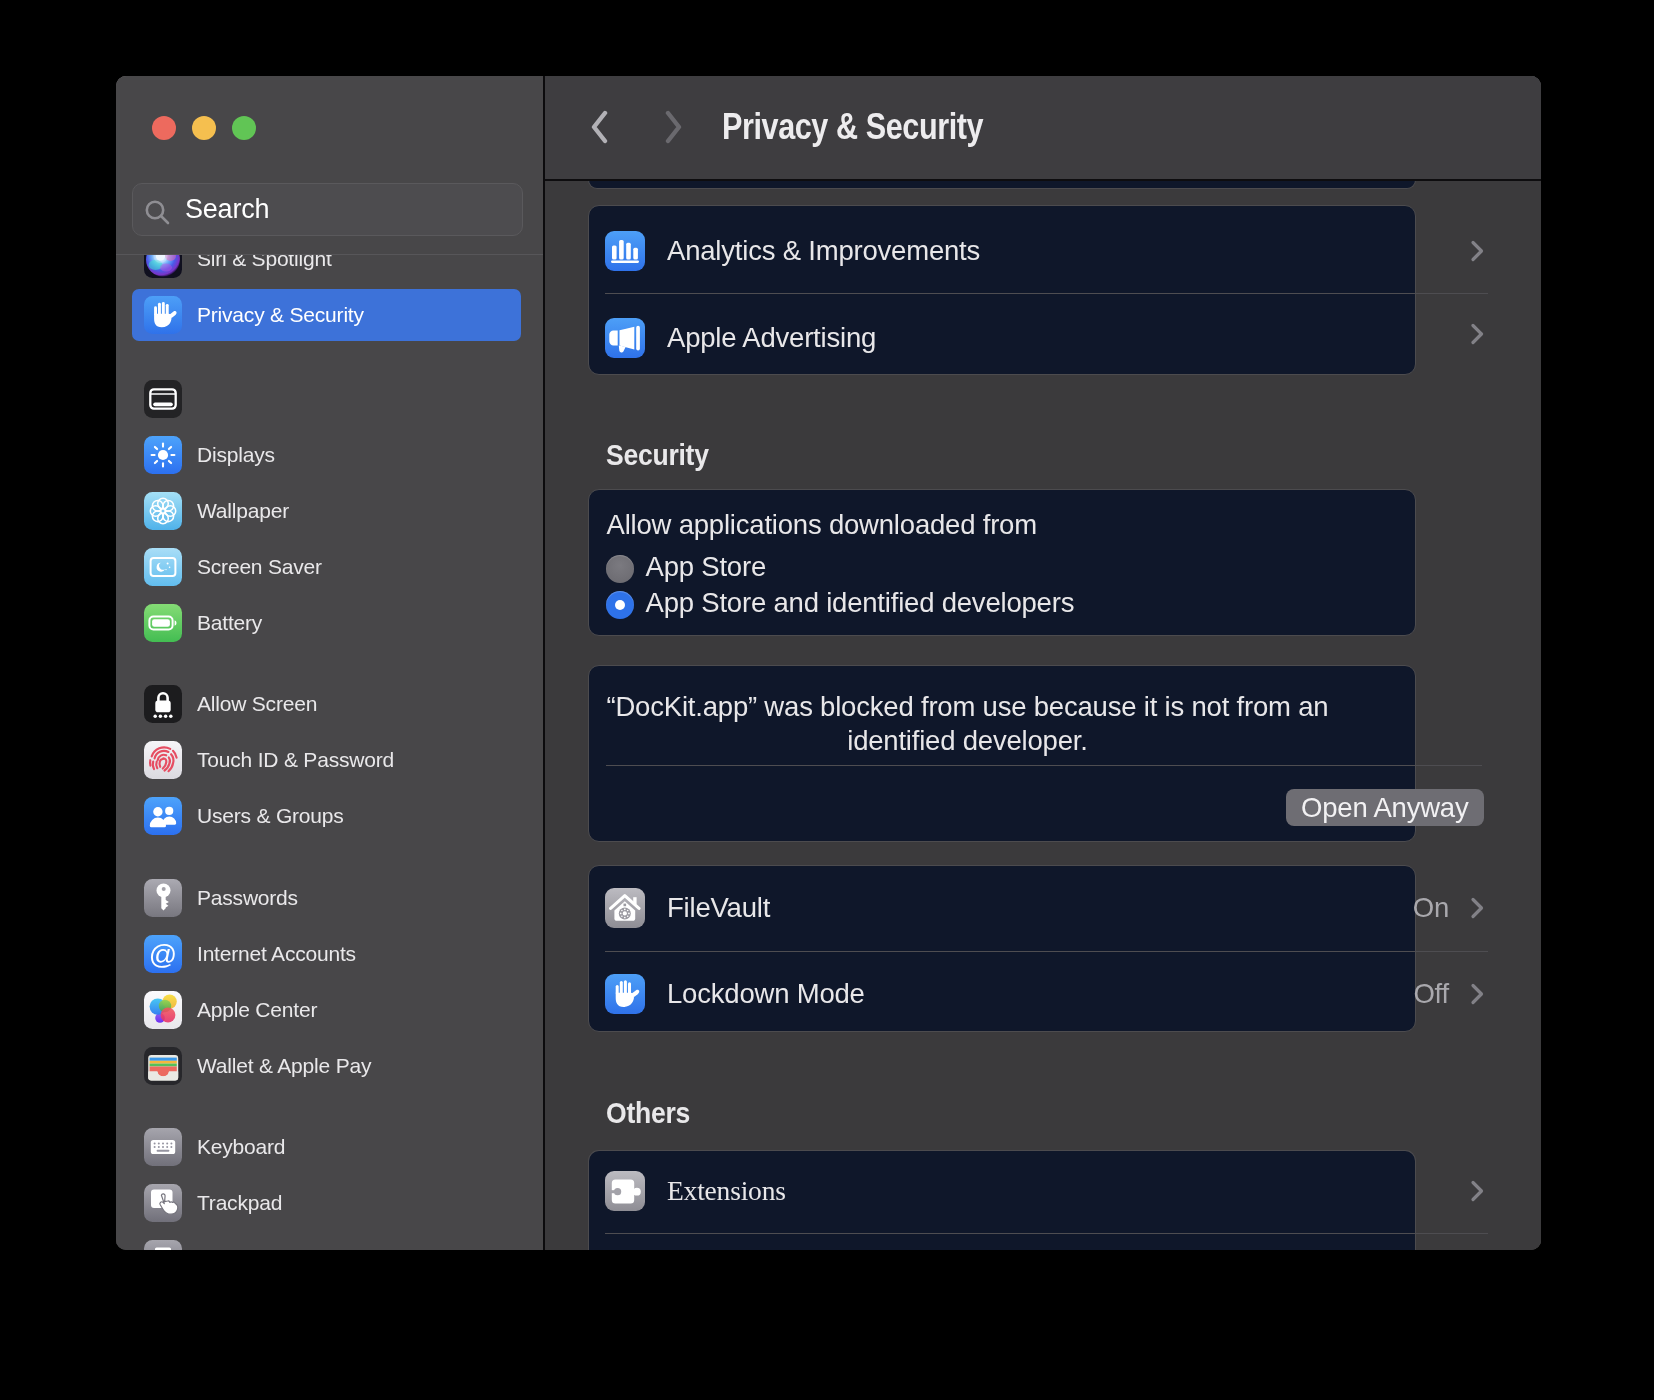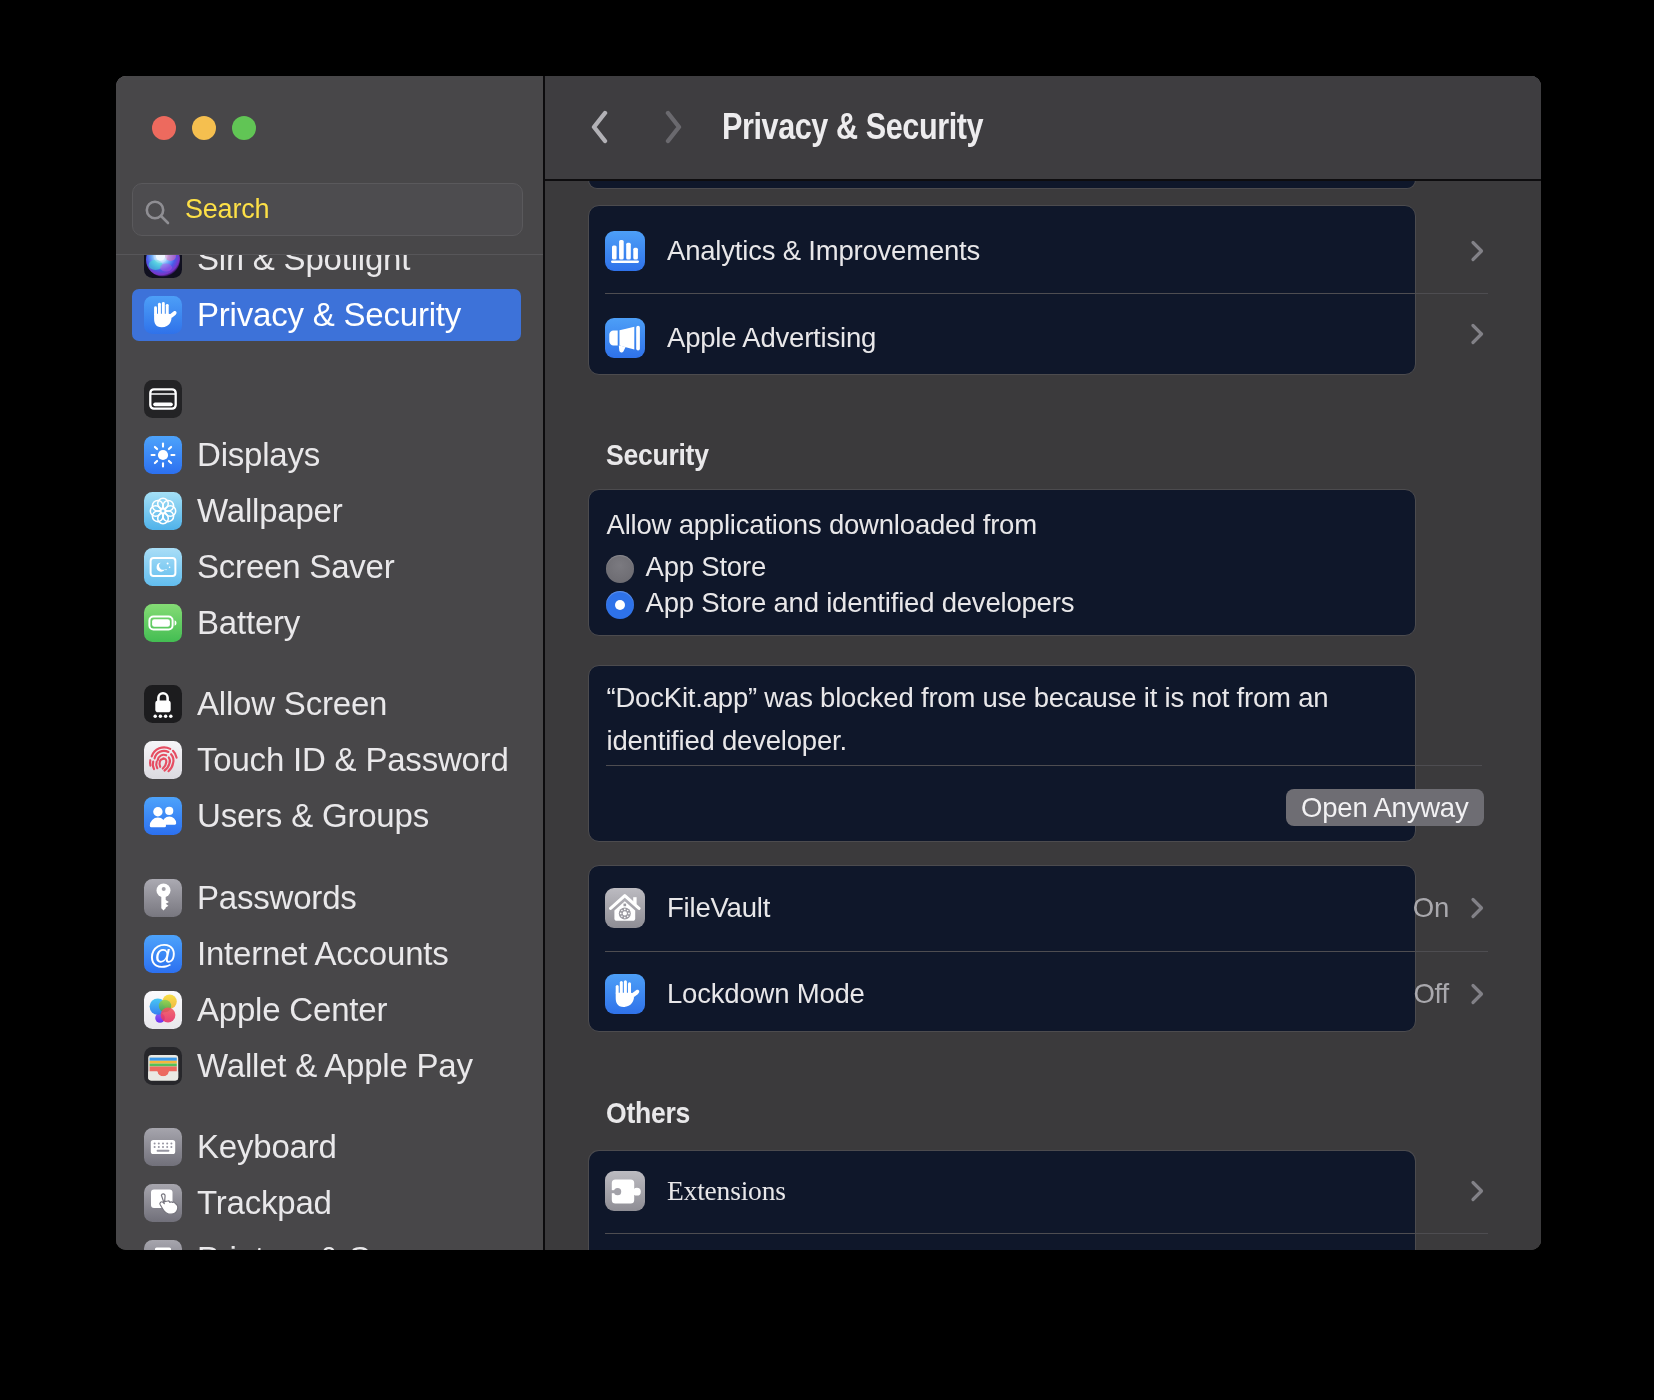--- a/index.html
+++ b/index.html
@@ -13,28 +13,28 @@
   .content{position:absolute;left:429px;top:0;width:996px;height:1174px;background:#3b3a3c;}
   .toolbar{position:absolute;left:0;top:0;width:996px;height:104px;background:#3e3d40;}
   .sepline{position:absolute;left:0;top:103px;width:996px;height:1.5px;background:#0e0d0f;}
 
   
   .tl{position:absolute;top:40px;width:24px;height:24px;border-radius:50%;}
 
   
   .search{position:absolute;left:16px;top:107px;width:389px;height:51px;border-radius:10px;
           background:#4d4c4f;border:1px solid #5a595c;}
-  .search .ph{position:absolute;left:52px;top:0;height:51px;line-height:51px;font-size:27px;color:#fde047;letter-spacing:-0.2px;}
+  .search .ph{position:absolute;left:52px;top:0;height:51px;line-height:51px;font-size:27px;color:#ffffff;letter-spacing:-0.2px;}
 
   .hairline{position:absolute;left:0;top:178px;width:427px;height:1px;background:#575659;}
 
   
   .row{position:absolute;left:16px;width:389px;height:52px;}
   .row .ico{position:absolute;left:12px;top:7px;}
-  .row .lbl{position:absolute;left:65px;top:0;height:52px;line-height:52px;font-size:33px;color:#e9e8ea;letter-spacing:-0.2px;}
+  .row .lbl{position:absolute;left:65px;top:0;height:52px;line-height:52px;font-size:21px;color:#e9e8ea;letter-spacing:-0.2px;}
   .sel{background:#3d72d9;border-radius:7px;}
   .ico{width:38px;height:38px;border-radius:8.5px;position:absolute;overflow:hidden;}
   .ico svg{position:absolute;left:0;top:0;}
 
   
   .card{position:absolute;left:43px;width:828px;background:#0f172a;
         border:1px solid #4c4b4e;border-radius:11px;box-sizing:border-box;}
   .cico{position:absolute;width:40px;height:40px;border-radius:9px;overflow:hidden;}
   .cico svg{position:absolute;left:0;top:0;}
   .ctext{position:absolute;font-size:27.5px;color:#e8e7e9;letter-spacing:-0.2px;}
@@ -375,21 +375,21 @@
       <div class="card" style="top:413px;height:147px;">
         <div class="ctext" style="left:17.5px;top:19.7px;line-height:30px;">Allow applications downloaded from</div>
         <div style="position:absolute;left:16.5px;top:65px;width:28px;height:28px;border-radius:50%;background:radial-gradient(circle at 50% 38%,#7b7a80,#69686e);box-shadow:inset 0 1px 1px rgba(255,255,255,.18);"></div>
         <div class="ctext" style="left:56.5px;top:62px;line-height:30px;">App Store</div>
         <div style="position:absolute;left:16.5px;top:101.4px;width:28px;height:28px;border-radius:50%;background:#2e72e9;box-shadow:inset 0 1px 1px rgba(255,255,255,.25);"></div>
         <div style="position:absolute;left:25.5px;top:110.4px;width:10px;height:10px;border-radius:50%;background:#fff;"></div>
         <div class="ctext" style="left:56.5px;top:98.4px;line-height:30px;">App Store and identified developers</div>
       </div>
 
       <div class="card" style="top:588.5px;height:177.5px;">
-        <div class="ctext" style="left:17.5px;top:10px;line-height:43px;">“DocKit.app” was blocked from use because it is not from an<br>identified developer.</div>
+        <div class="ctext" style="left:17.5px;top:24px;line-height:34px;text-align:center;">“DocKit.app” was blocked from use because it is not from an<br>identified developer.</div>
         <div class="divline" style="left:17px;top:99px;width:876px;"></div>
         <div style="position:absolute;left:696.5px;top:123px;width:198.5px;height:37.5px;border-radius:8px;background:#6e6d73;">
           <div style="position:absolute;left:0;top:3.5px;width:100%;text-align:center;font-size:27.5px;color:#f2f1f3;letter-spacing:-0.2px;">Open Anyway</div>
         </div>
       </div>
 
       <div class="card" style="top:788.5px;height:167.5px;">
         <div class="cico gray-ico" style="left:16px;top:22.5px;">
           <svg width="40" height="40" viewBox="0 0 40 40">
             <path d="M5.6 20.4 L19.8 7.6 L34 20.4" fill="none" stroke="#fff" stroke-width="3.1" stroke-linecap="round" stroke-linejoin="round"></path>

